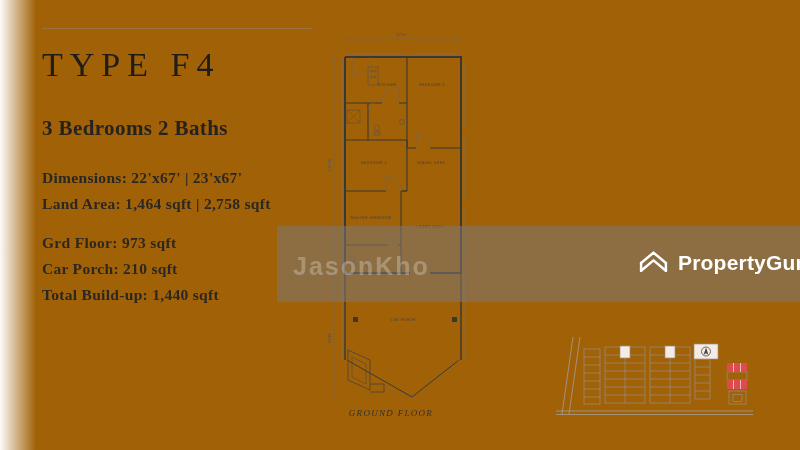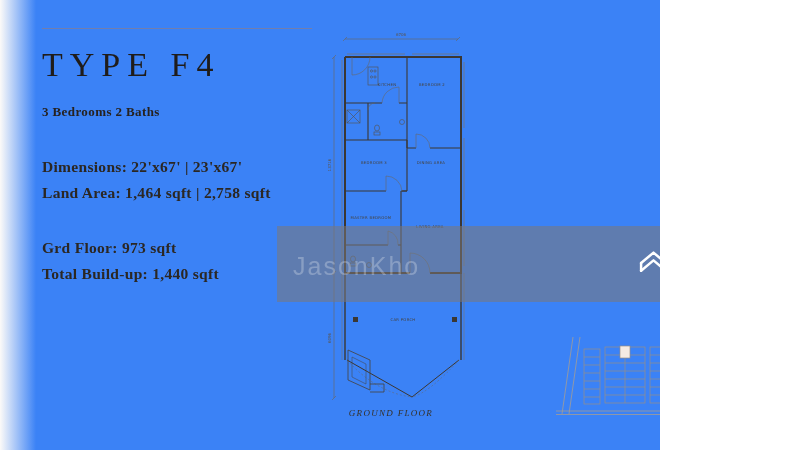--- a/index.html
+++ b/index.html
@@ -1,45 +1,45 @@
 <!DOCTYPE html>
 <html><head>
 <meta charset="utf-8">
 <style>
   html,body{margin:0;padding:0;}
   .stage{
-    position:relative; width:660px; height:450px; overflow:hidden;
-    background:#3b82f6;
+    position:relative; width:800px; height:450px; overflow:hidden;
+    background:#a16207;
     font-family:"Liberation Serif", serif;
   }
   .left-strip{
     position:absolute; left:0; top:0; width:36px; height:450px;
     background:linear-gradient(90deg,#fcfaf8 0%, rgba(252,250,248,0) 100%);
   }
   .deco-line{
     position:absolute; left:42px; top:28px; width:270px; height:1px;
     background:rgba(158,124,113,0.55);
   }
   .info{position:absolute; left:42px; top:46px; color:#262220;}
   .title{
     font-size:34px; font-weight:400; letter-spacing:7px; color:#1f1c1a;
   }
-  .subtitle{margin-top:20px; font-size:13px; font-weight:600; letter-spacing:0.4px;}
-  .grp1{margin-top:38px;}
-  .grp2{margin-top:37px;}
+  .subtitle{margin-top:32px; font-size:21px; font-weight:600; letter-spacing:0.4px;}
+  .grp1{margin-top:28px;}
+  .grp2{margin-top:21px;}
   .line{font-size:15.5px; font-weight:600; letter-spacing:0.3px; margin-bottom:8px; color:#2b2723;}
   .plan-svg{position:absolute; left:315px; top:18px;}
   .site-svg{position:absolute; left:550px; top:332px;}
   .brand-band{
     position:absolute; left:277px; top:226px; width:523px; height:76px;
     background:rgba(125,121,117,0.55);
   }
   .watermark{
     position:absolute; left:293px; top:252px;
-    font-family:"Liberation Sans", sans-serif; font-weight:400;
+    font-family:"Liberation Sans", sans-serif; font-weight:700;
     font-size:25px; letter-spacing:2px; color:rgba(255,255,255,0.26);
   }
   .logo{
     position:absolute; left:638px; top:247px; height:32px;
     display:flex; align-items:center; gap:9px;
   }
   .logo-text{
     font-family:"Liberation Sans", sans-serif; font-weight:700;
     font-size:21px; color:#ffffff; letter-spacing:0.2px;
   }
@@ -61,20 +61,21 @@
 
   <div class="info">
     <div class="title">TYPE F4</div>
     <div class="subtitle">3 Bedrooms 2 Baths</div>
     <div class="grp1">
       <div class="line">Dimensions: 22'x67' | 23'x67'</div>
       <div class="line">Land Area: 1,464 sqft | 2,758 sqft</div>
     </div>
     <div class="grp2">
       <div class="line">Grd Floor: 973 sqft</div>
+      <div class="line">Car Porch: 210 sqft</div>
       <div class="line">Total Build-up: 1,440 sqft</div>
     </div>
   </div>
 
   <svg class="plan-svg" width="165" height="412" viewBox="315 18 165 412">
 
     <g stroke="#6b655e" stroke-width="0.6">
       <line x1="345" y1="39" x2="458" y2="39"></line>
       <line x1="343" y1="41" x2="347" y2="37"></line>
         <line x1="456" y1="41" x2="460" y2="37"></line>

